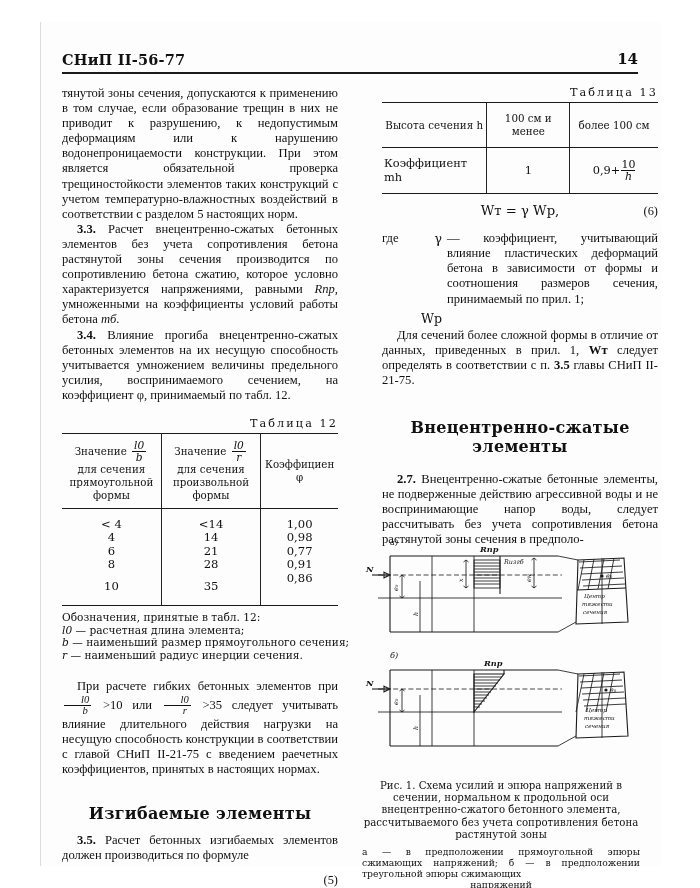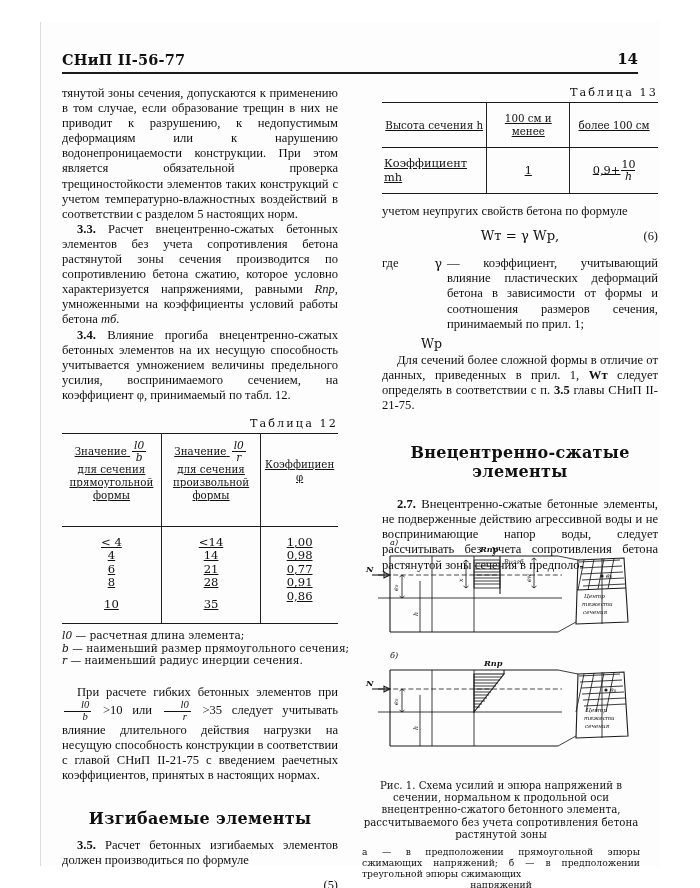--- a/index.html
+++ b/index.html
@@ -147,27 +147,26 @@
     text-align: right;
     font-size: 11.2px;
     letter-spacing: 2.1px;
     font-family: "DejaVu Serif", serif;
   }
   table.doc {
     width: 100%;
     border-collapse: collapse;
     font-size: 10.3px;
     font-family: "DejaVu Serif", serif;
-    text-decoration: underline;
   }
   table.doc thead th {
     font-weight: normal;
     text-align: center;
     vertical-align: middle;
-    padding: 6px 3px 24px 3px;
+    padding: 6px 3px 6px 3px;
     border-right: 1.1px solid #222;
     line-height: 1.28;
   }
   table.doc thead th:last-child { border-right: none; }
   table.doc tbody td {
     text-align: center;
     padding: 0;
     border-right: 1.1px solid #222;
     font-size: 11.6px;
     line-height: 13.4px;
@@ -311,20 +310,21 @@
         </tr>
         <tr>
           <td class="rule-bot" style="padding-bottom:4px">10</td>
           <td class="rule-bot" style="padding-bottom:4px">35</td>
           <td class="rule-bot" style="padding-bottom:20px">0,86</td>
         </tr>
       </tbody>
     </table>
 
     <div class="notes">
+      <div>Обозначения, принятые в табл. 12:</div>
       <div>
         <i class="v">l0</i>
         <span>— расчетная длина элемента;</span>
       </div>
       <div>
         <i class="v">b</i>
         <span>— наименьший размер прямоугольного сечения;</span>
       </div>
       <div>
         <i class="v">r</i>
@@ -382,21 +382,20 @@
         <tr>
           <td class="rule-mid rule-bot left">Коэффициент mh</td>
           <td class="rule-mid rule-bot">1</td>
           <td class="rule-mid rule-bot">
             <span>0,9+</span><span class="frac13"><span class="t">10</span><span class="b">h</span></span>
           </td>
         </tr>
       </tbody>
     </table>
 
-    <p class="body" style="margin-top:10px">учетом неупругих свойств бетона по формуле</p>
 
     <div class="formula-row">
       <span class="formula bold">Wт = γ Wр,</span>
       <span class="eqno">(6)</span>
     </div>
 
     <div class="where" style="margin-top:8px">
       <span class="lead">где</span>
       <span class="sym">γ</span>
       <span class="txt">— коэффициент, учитывающий влияние пластических деформаций бетона в зависимости от формы и соотношения размеров сечения, принимаемый по прил. 1;</span>

